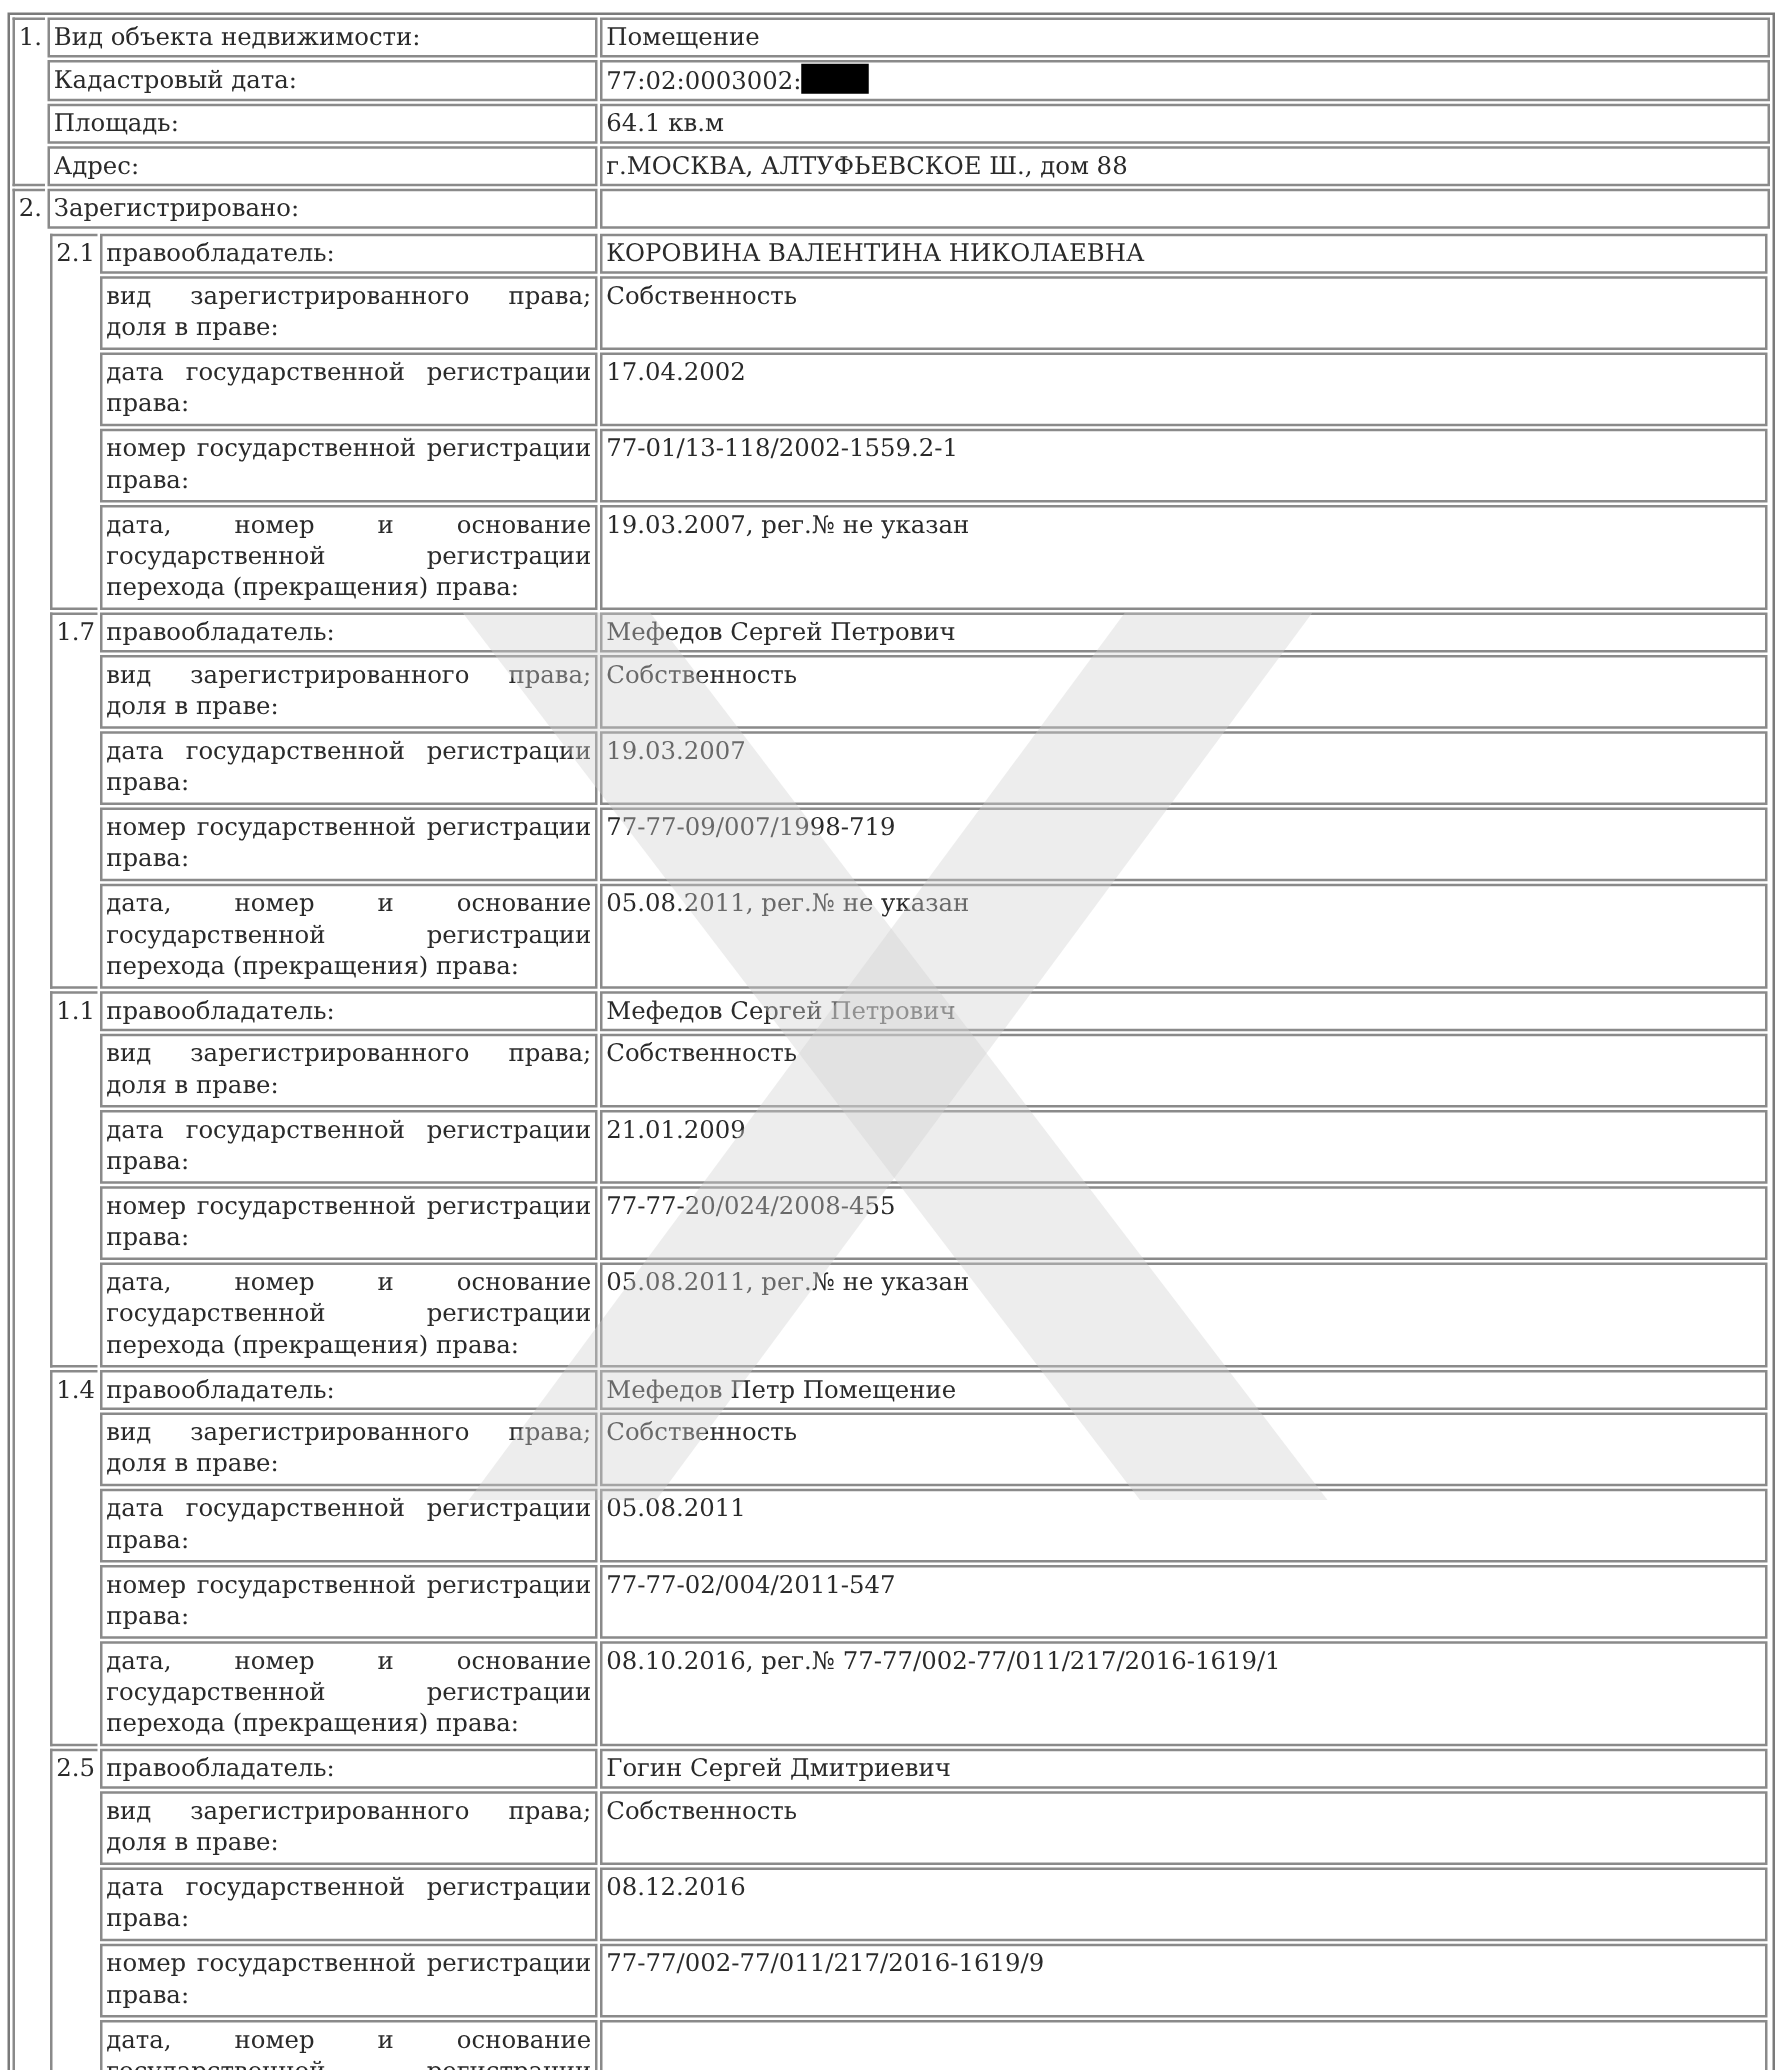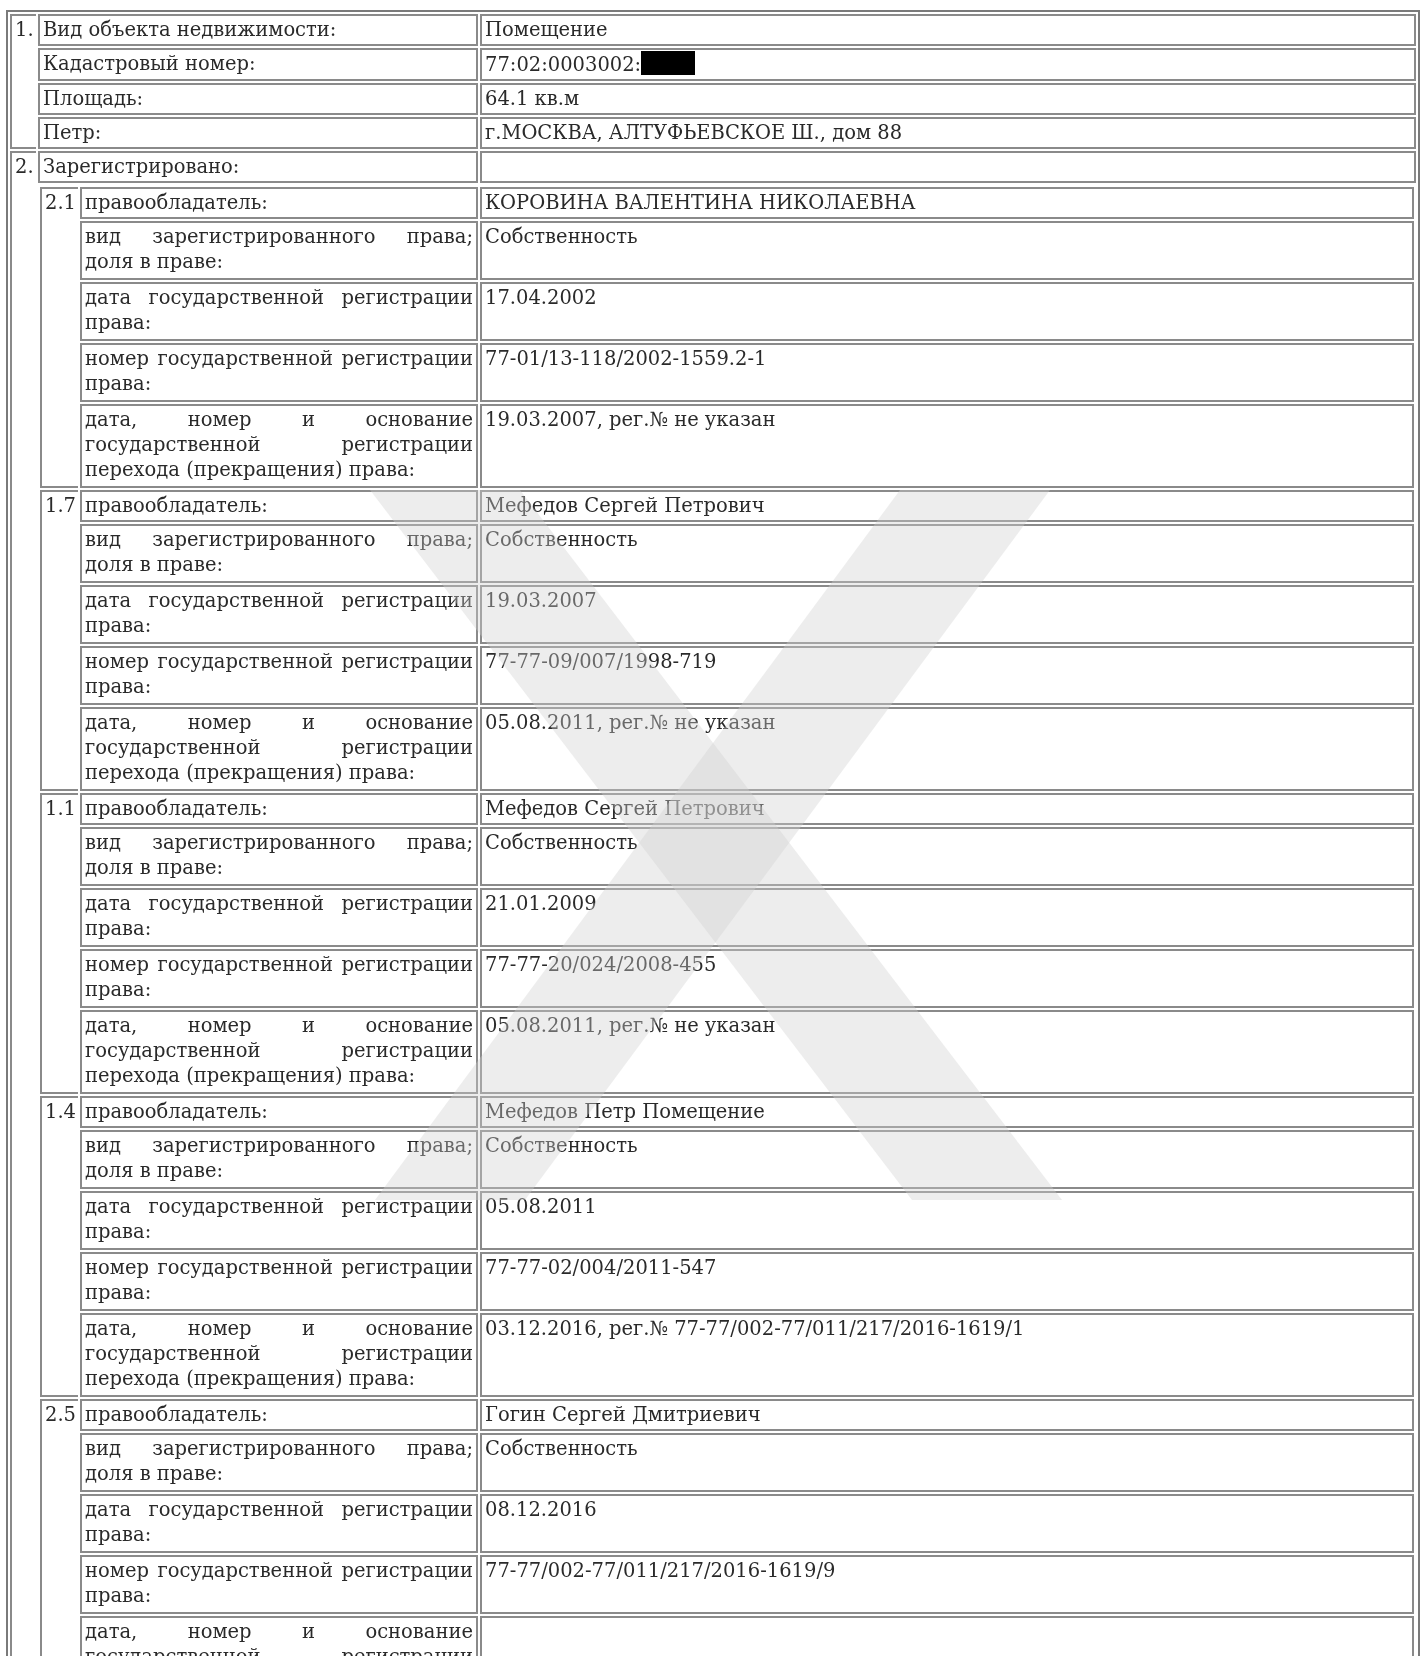--- a/index.html
+++ b/index.html
@@ -92,29 +92,29 @@
       <col>
     </colgroup>
 
     <tbody>
         <tr>
       <td class="num-outer" rowspan="4">1.</td>
       <td colspan="2" class="label">Вид объекта недвижимости:</td>
       <td class="value">Помещение</td>
     </tr>
     <tr>
-      <td colspan="2" class="label">Кадастровый номер:</td>
+      <td colspan="2" class="label">Кадастровый дата:</td>
       <td class="value"><span>77:02:0003002:</span><span class="redact"></span></td>
     </tr>
     <tr>
       <td colspan="2" class="label">Площадь:</td>
       <td class="value">64.1 кв.м</td>
     </tr>
     <tr>
-      <td colspan="2" class="label">Петр:</td>
+      <td colspan="2" class="label">Адрес:</td>
       <td class="value">г.МОСКВА, АЛТУФЬЕВСКОЕ Ш., дом 88</td>
     </tr>
 
     <tr>
       <td class="num-outer" rowspan="2">2.</td>
       <td colspan="2" class="label">Зарегистрировано:</td>
       <td class="value"></td>
     </tr>
     <tr>
       <td colspan="3" class="container">
@@ -200,21 +200,21 @@
                 <tr>
                   <td class="label tall2">дата государственной регистрации права:</td>
                   <td class="value">05.08.2011</td>
                 </tr>
                 <tr>
                   <td class="label tall2">номер государственной регистрации права:</td>
                   <td class="value">77-77-02/004/2011-547</td>
                 </tr>
                 <tr>
                   <td class="label tall3">дата, номер и основание государственной регистрации перехода (прекращения) права:</td>
-                  <td class="value">03.12.2016, рег.№ 77-77/002-77/011/217/2016-1619/1</td>
+                  <td class="value">08.10.2016, рег.№ 77-77/002-77/011/217/2016-1619/1</td>
                 </tr>
                 <tr>
                   <td class="num-outer" rowspan="5">2.5</td>
                   <td class="label ">правообладатель:</td>
                   <td class="value">Гогин Сергей Дмитриевич</td>
                 </tr>
                 <tr>
                   <td class="label tall2">вид зарегистрированного права; доля в праве:</td>
                   <td class="value">Собственность</td>
                 </tr>

